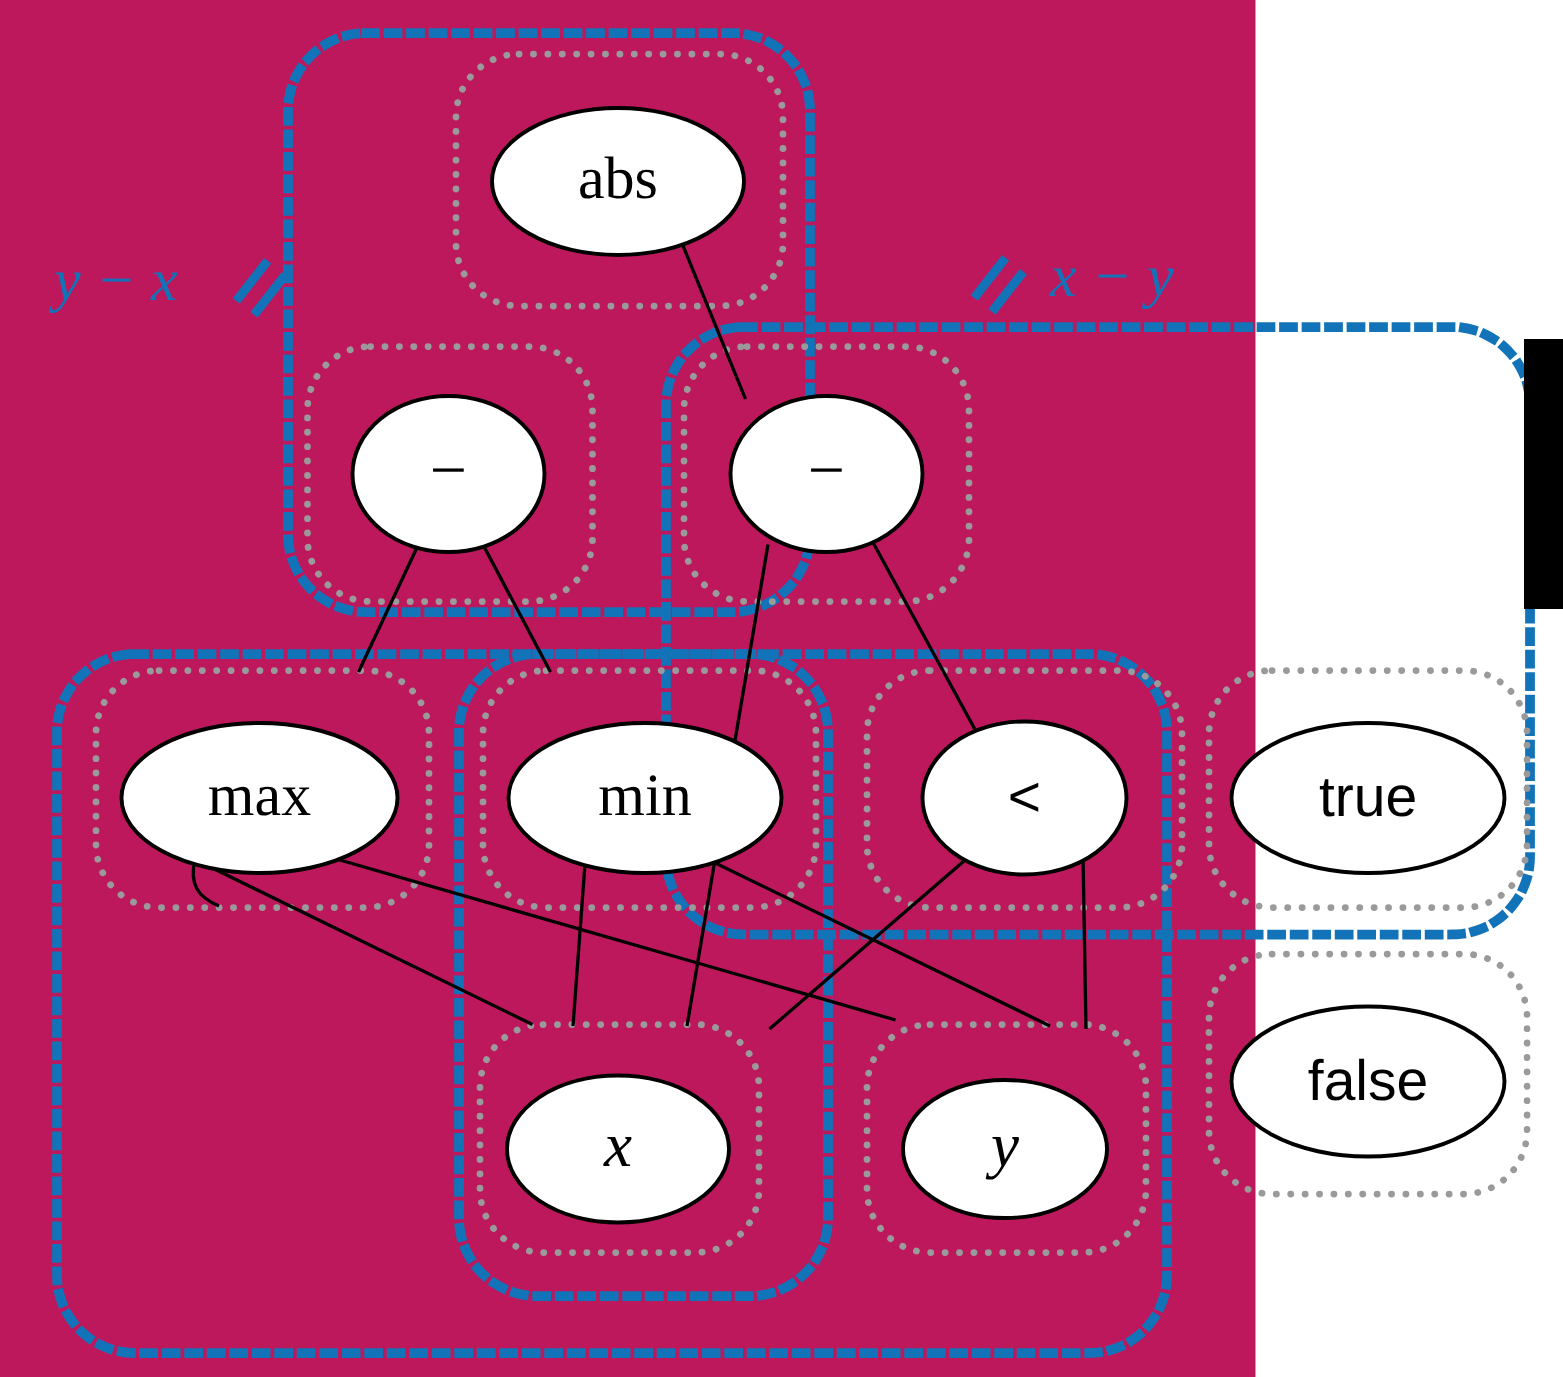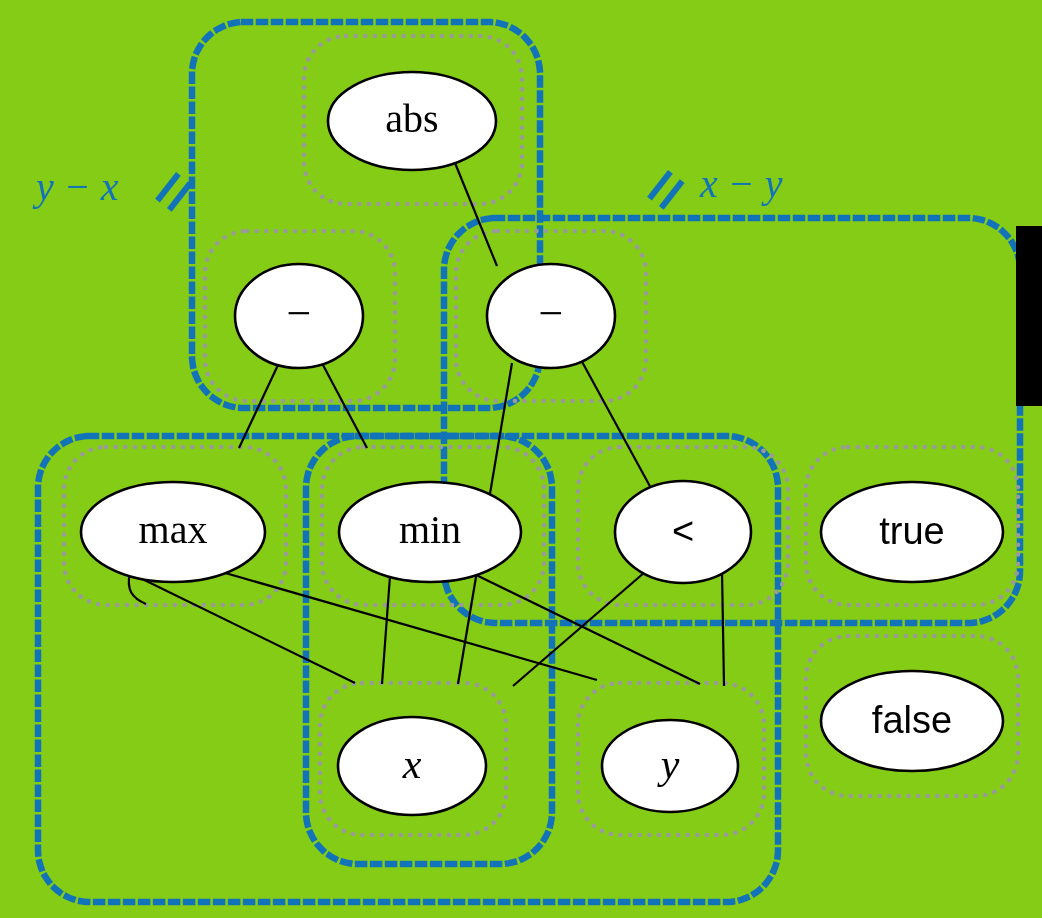--- a/index.html
+++ b/index.html
@@ -8,23 +8,23 @@
     background: #ffffff;
   }
   body {
     width: 1042px;
     height: 918px;
     font-family: "Liberation Serif", serif;
     overflow: hidden;
   }
   #canvas-root {
     position: relative;
-    width: 1042px;
+    width: 837px;
     height: 918px;
-    background: #84cc16;
+    background: #be185d;
   }
   svg#diagram {
     display: block;
     width: 1042px;
     height: 918px;
   }
   .node-ellipse {
     fill: #ffffff;
     stroke: #000000;
     stroke-width: 2.6;

